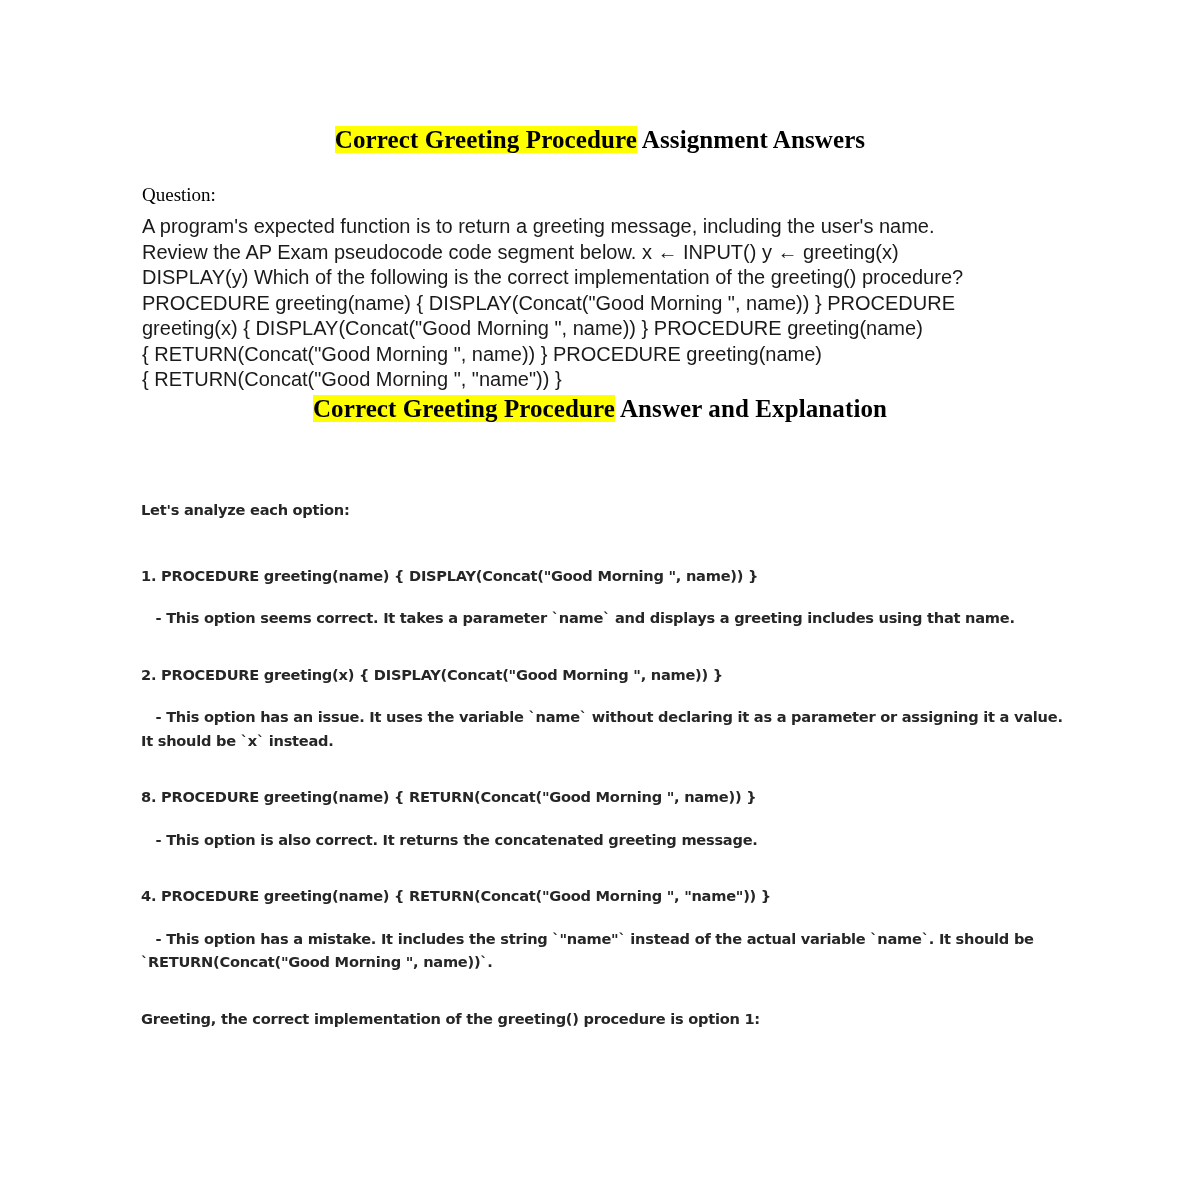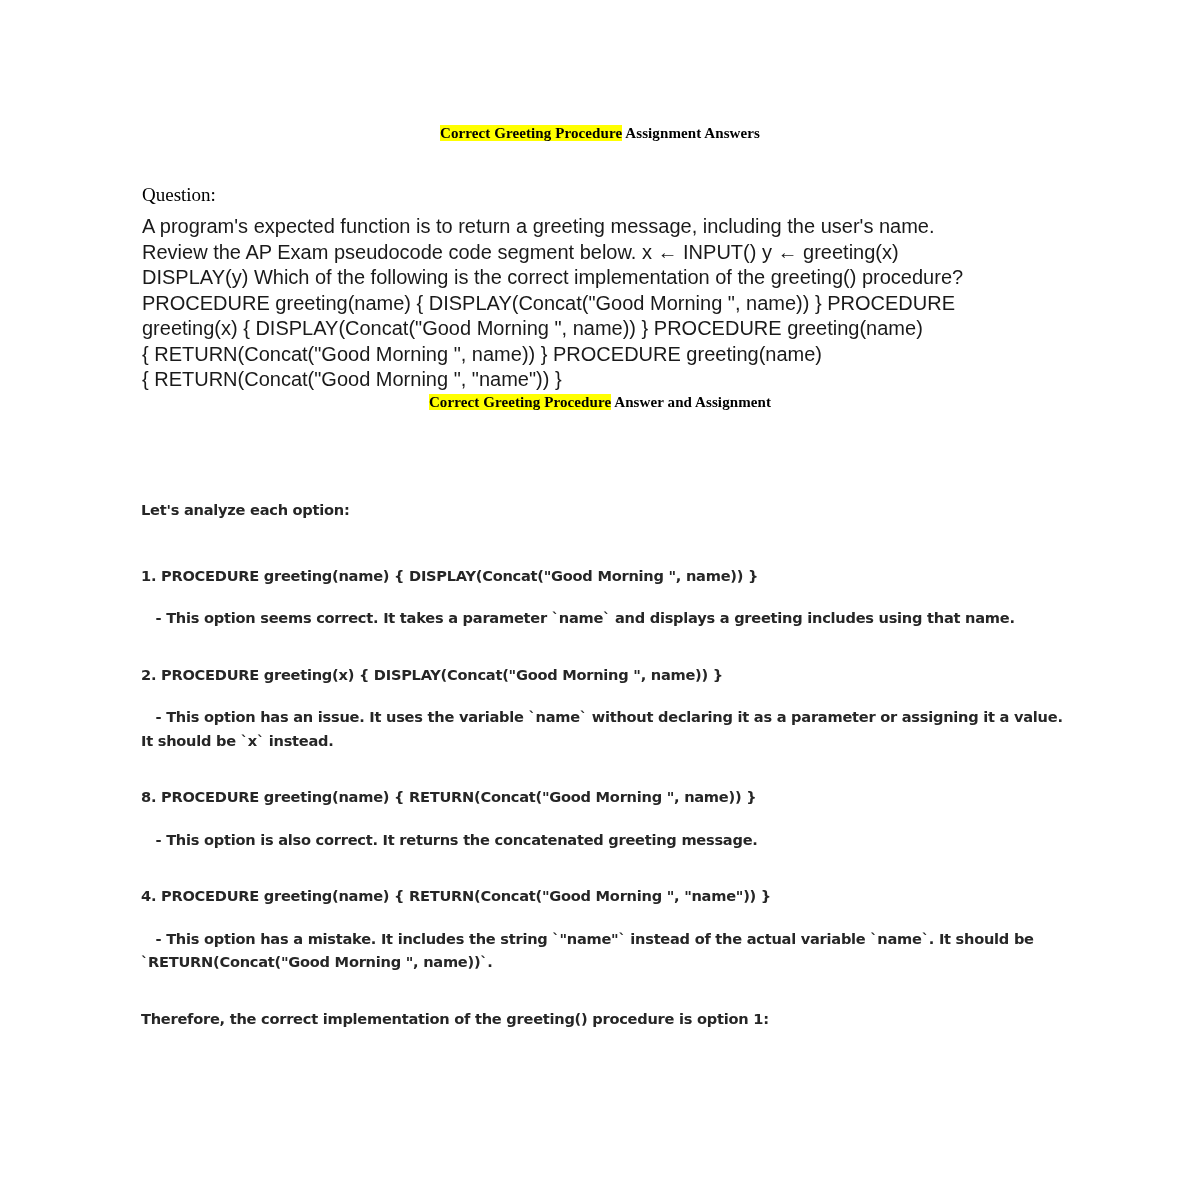--- a/index.html
+++ b/index.html
@@ -14,21 +14,21 @@
     height: 1200px;
     background: #ffffff;
     overflow: hidden;
     box-sizing: border-box;
   }
 
   
   .doc-heading {
     font-family: "Liberation Serif", "DejaVu Serif", serif;
     font-weight: bold;
-    font-size: 15px;
+    font-size: 25px;
     color: #000000;
     text-align: center;
     line-height: 1.25;
     letter-spacing: 0.1px;
     white-space: nowrap;
   }
 
   .hl {
     background-color: #ffff00;
     color: #000000;
@@ -115,21 +115,21 @@
 
   <div id="question-body">A program's expected function is to return a greeting message, including the user's name.
 Review the AP Exam pseudocode code segment below. x ← INPUT() y ← greeting(x)
 DISPLAY(y) Which of the following is the correct implementation of the greeting() procedure?
 PROCEDURE greeting(name) { DISPLAY(Concat("Good Morning ", name)) } PROCEDURE
 greeting(x) { DISPLAY(Concat("Good Morning ", name)) } PROCEDURE greeting(name)
 { RETURN(Concat("Good Morning ", name)) } PROCEDURE greeting(name)
 { RETURN(Concat("Good Morning ", "name")) }</div>
 
   <div id="answer-heading-block">
-    <div class="doc-heading"><span class="hl">Correct Greeting Procedure</span><span> Answer and Assignment</span></div>
+    <div class="doc-heading"><span class="hl">Correct Greeting Procedure</span><span> Answer and Explanation</span></div>
   </div>
 
   <div id="explanation">
 
     <p class="exp-para">Let's analyze each option:</p>
 
     <div class="gap-lg"></div>
 
     <p class="exp-para">1. PROCEDURE greeting(name) { DISPLAY(Concat("Good Morning ", name)) }</p>
     <div class="gap-sm"></div>
@@ -148,17 +148,17 @@
     <p class="exp-para exp-indent">   - This option is also correct. It returns the concatenated greeting message.</p>
 
     <div class="gap-md"></div>
 
     <p class="exp-para">4. PROCEDURE greeting(name) { RETURN(Concat("Good Morning ", "name")) }</p>
     <div class="gap-sm"></div>
     <p class="exp-para exp-indent">   - This option has a mistake. It includes the string `"name"` instead of the actual variable `name`. It should be `RETURN(Concat("Good Morning ", name))`.</p>
 
     <div class="gap-md"></div>
 
-    <p class="exp-para">Therefore, the correct implementation of the greeting() procedure is option 1:</p>
+    <p class="exp-para">Greeting, the correct implementation of the greeting() procedure is option 1:</p>
 
   </div>
 
 </div>
 
 </body></html>

